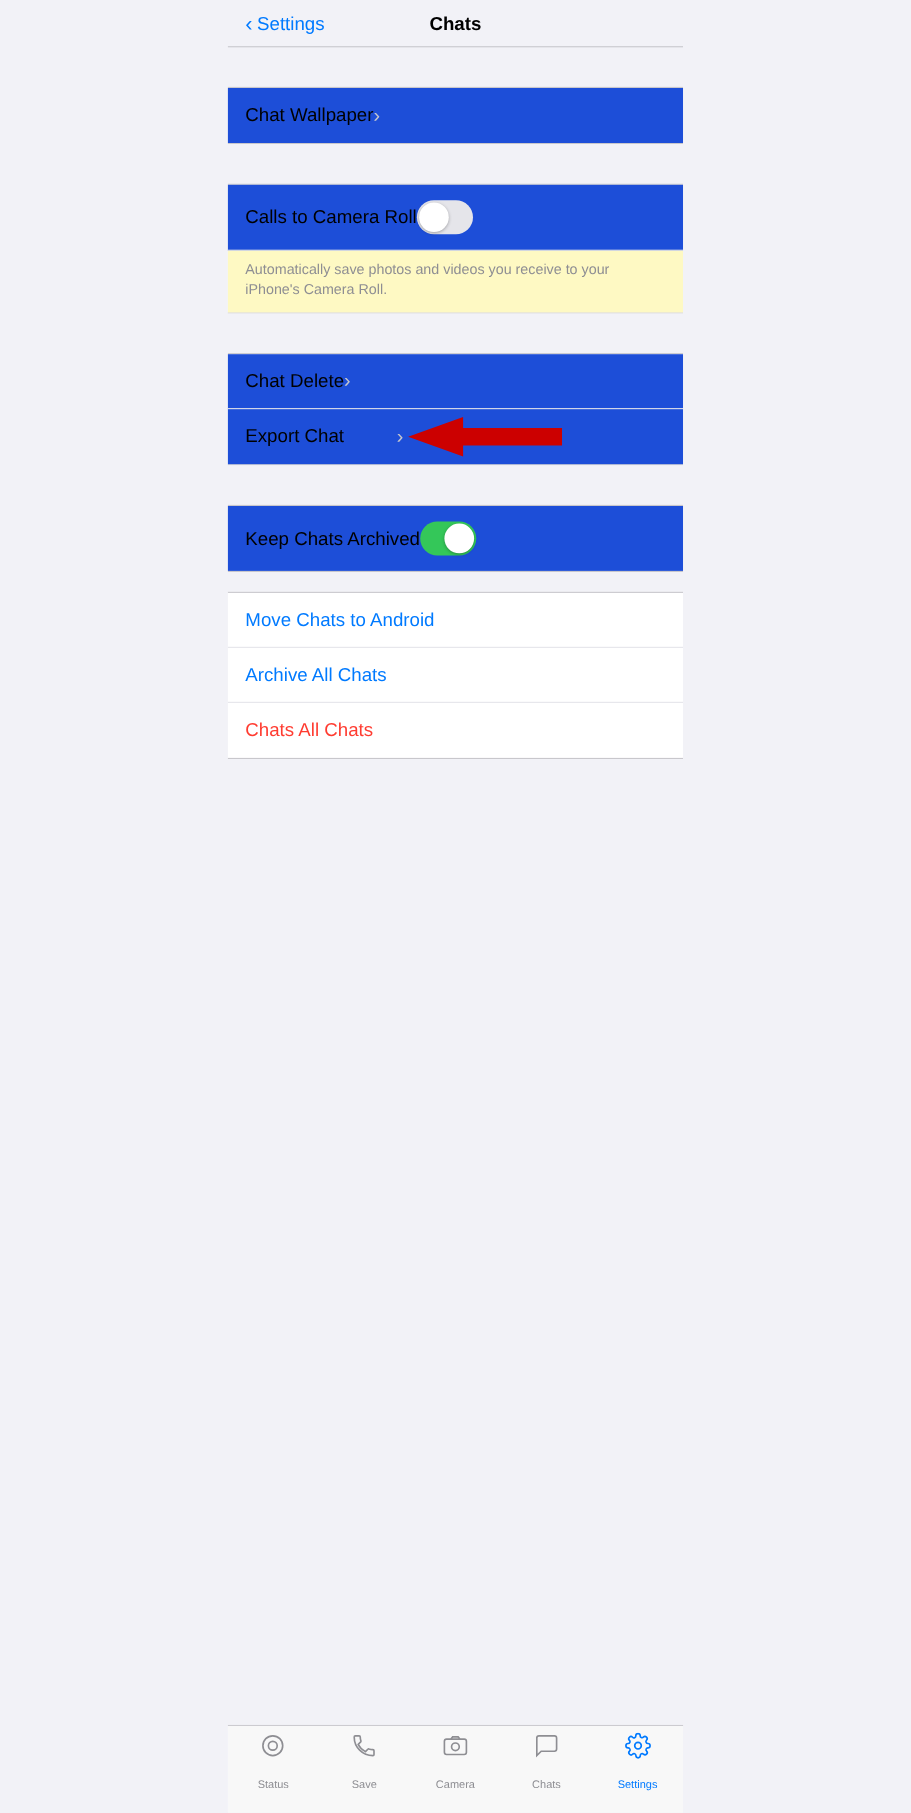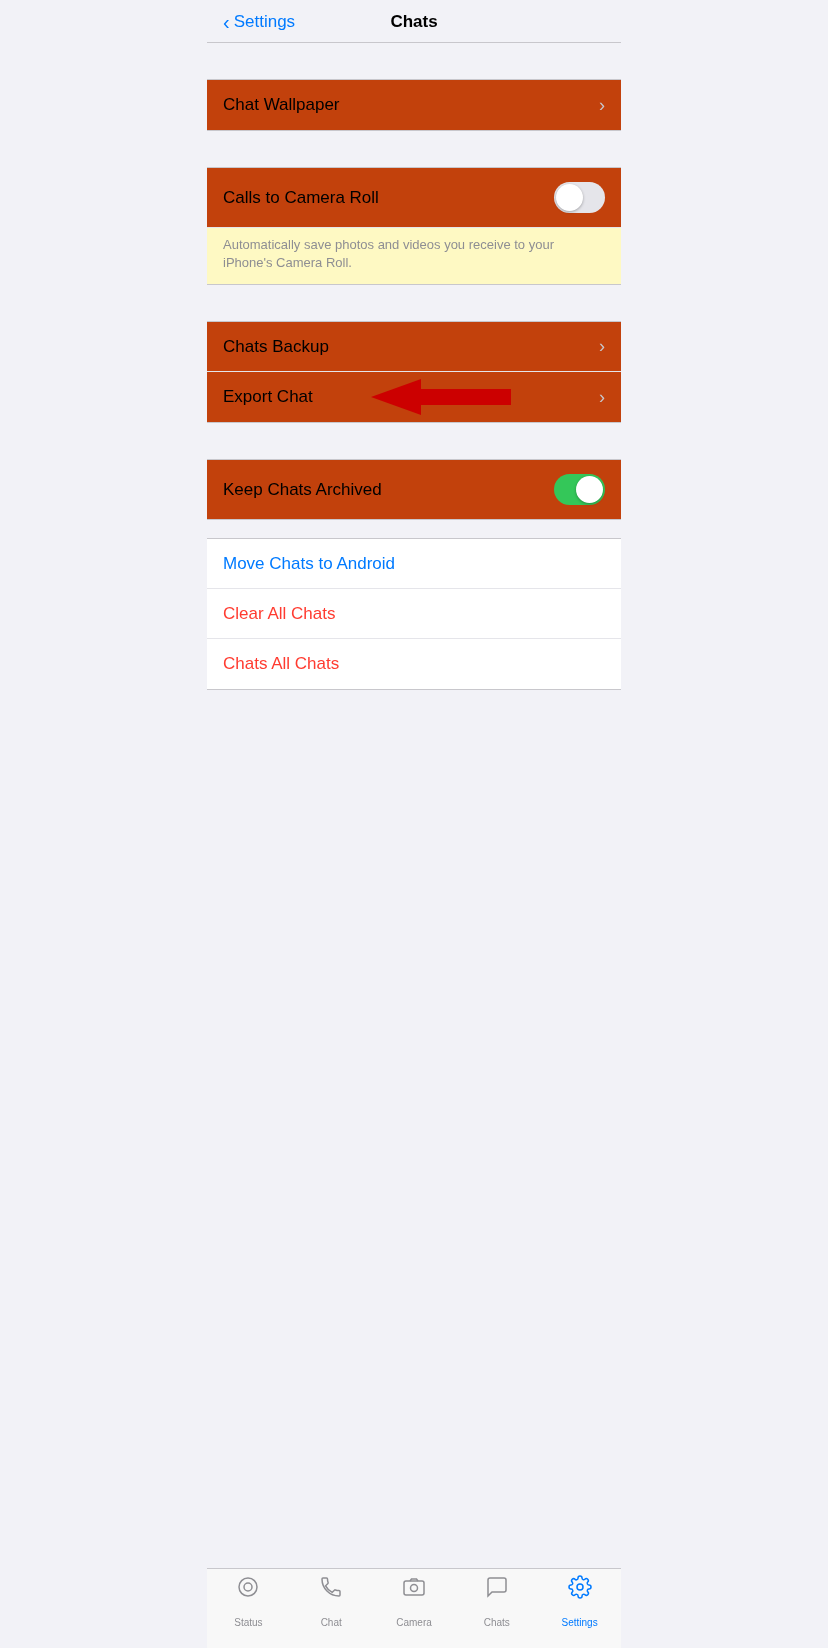--- a/index.html
+++ b/index.html
@@ -53,23 +53,23 @@
 
     
     .settings-group {
       background: #fff;
       border-top: 1px solid #c8c7cc;
       border-bottom: 1px solid #c8c7cc;
     }
     .settings-row {
       display: flex;
       align-items: center;
-      justify-content: space-between;
+      justify-content: flex-start;
       padding: 14px 16px;
-      background: #c2410c;
+      background: #1d4ed8;
       border-bottom: 1px solid #e5e5ea;
       min-height: 50px;
     }
     .settings-row:last-child {
       border-bottom: none;
     }
     .settings-row-label {
       font-size: 17px;
       color: #000;
     }
@@ -231,21 +231,21 @@
         <div class="toggle-knob"></div>
       </div>
     </div>
     <div class="description-text">Automatically save photos and videos you receive to your iPhone's Camera Roll.</div>
   </div>
 
   <div class="section-spacer"></div>
 
   <div class="settings-group">
     <div class="settings-row">
-      <span class="settings-row-label">Chats Backup</span>
+      <span class="settings-row-label">Chat Delete</span>
       <span class="settings-row-chevron">›</span>
     </div>
     <div class="settings-row export-chat-row" style="position:relative;gap:48px;">
       <span class="settings-row-label">Export Chat</span>
 
       <svg class="arrow-svg" width="140" height="40" viewBox="0 0 140 40" xmlns="http://www.w3.org/2000/svg">
         <polygon points="140,12 50,12 50,2 0,20 50,38 50,28 140,28" fill="#cc0000"></polygon>
       </svg>
       <span class="settings-row-chevron" style="position:relative;z-index:1;">›</span>
     </div>
@@ -259,22 +259,22 @@
       <div class="toggle-switch on">
         <div class="toggle-knob"></div>
       </div>
     </div>
   </div>
 
   <div class="action-group">
     <div class="action-row blue">
       <span>Move Chats to Android</span>
     </div>
-    <div class="action-row red">
-      <span>Clear All Chats</span>
+    <div class="action-row blue">
+      <span>Archive All Chats</span>
     </div>
     <div class="action-row red">
       <span>Chats All Chats</span>
     </div>
   </div>
 
 </div>
 
 <div class="tab-bar">
 
@@ -287,21 +287,21 @@
     </div>
     <span class="tab-label">Status</span>
   </div>
 
   <div class="tab-item">
     <div class="tab-icon">
       <svg width="24" height="24" viewBox="0 0 24 24" fill="none" xmlns="http://www.w3.org/2000/svg">
         <path d="M6.6 10.8c1.4 2.8 3.8 5.1 6.6 6.6l2.2-2.2c.3-.3.7-.4 1-.2 1.1.4 2.3.6 3.6.6.6 0 1 .4 1 1V20c0 .6-.4 1-1 1C10.6 21 3 13.4 3 4c0-.6.4-1 1-1h3.5c.6 0 1 .4 1 1 0 1.3.2 2.5.6 3.6.1.3 0 .7-.2 1L6.6 10.8z" stroke="#8e8e93" stroke-width="1.5" fill="none"></path>
       </svg>
     </div>
-    <span class="tab-label">Chat</span>
+    <span class="tab-label">Save</span>
   </div>
 
   <div class="tab-item">
     <div class="tab-icon">
       <svg width="24" height="24" viewBox="0 0 24 24" fill="none" xmlns="http://www.w3.org/2000/svg">
         <rect x="2" y="6" width="20" height="14" rx="2" stroke="#8e8e93" stroke-width="1.5" fill="none"></rect>
         <circle cx="12" cy="13" r="3.5" stroke="#8e8e93" stroke-width="1.5" fill="none"></circle>
         <path d="M8 6l1.5-2h5L16 6" stroke="#8e8e93" stroke-width="1.5" fill="none"></path>
       </svg>
     </div>

